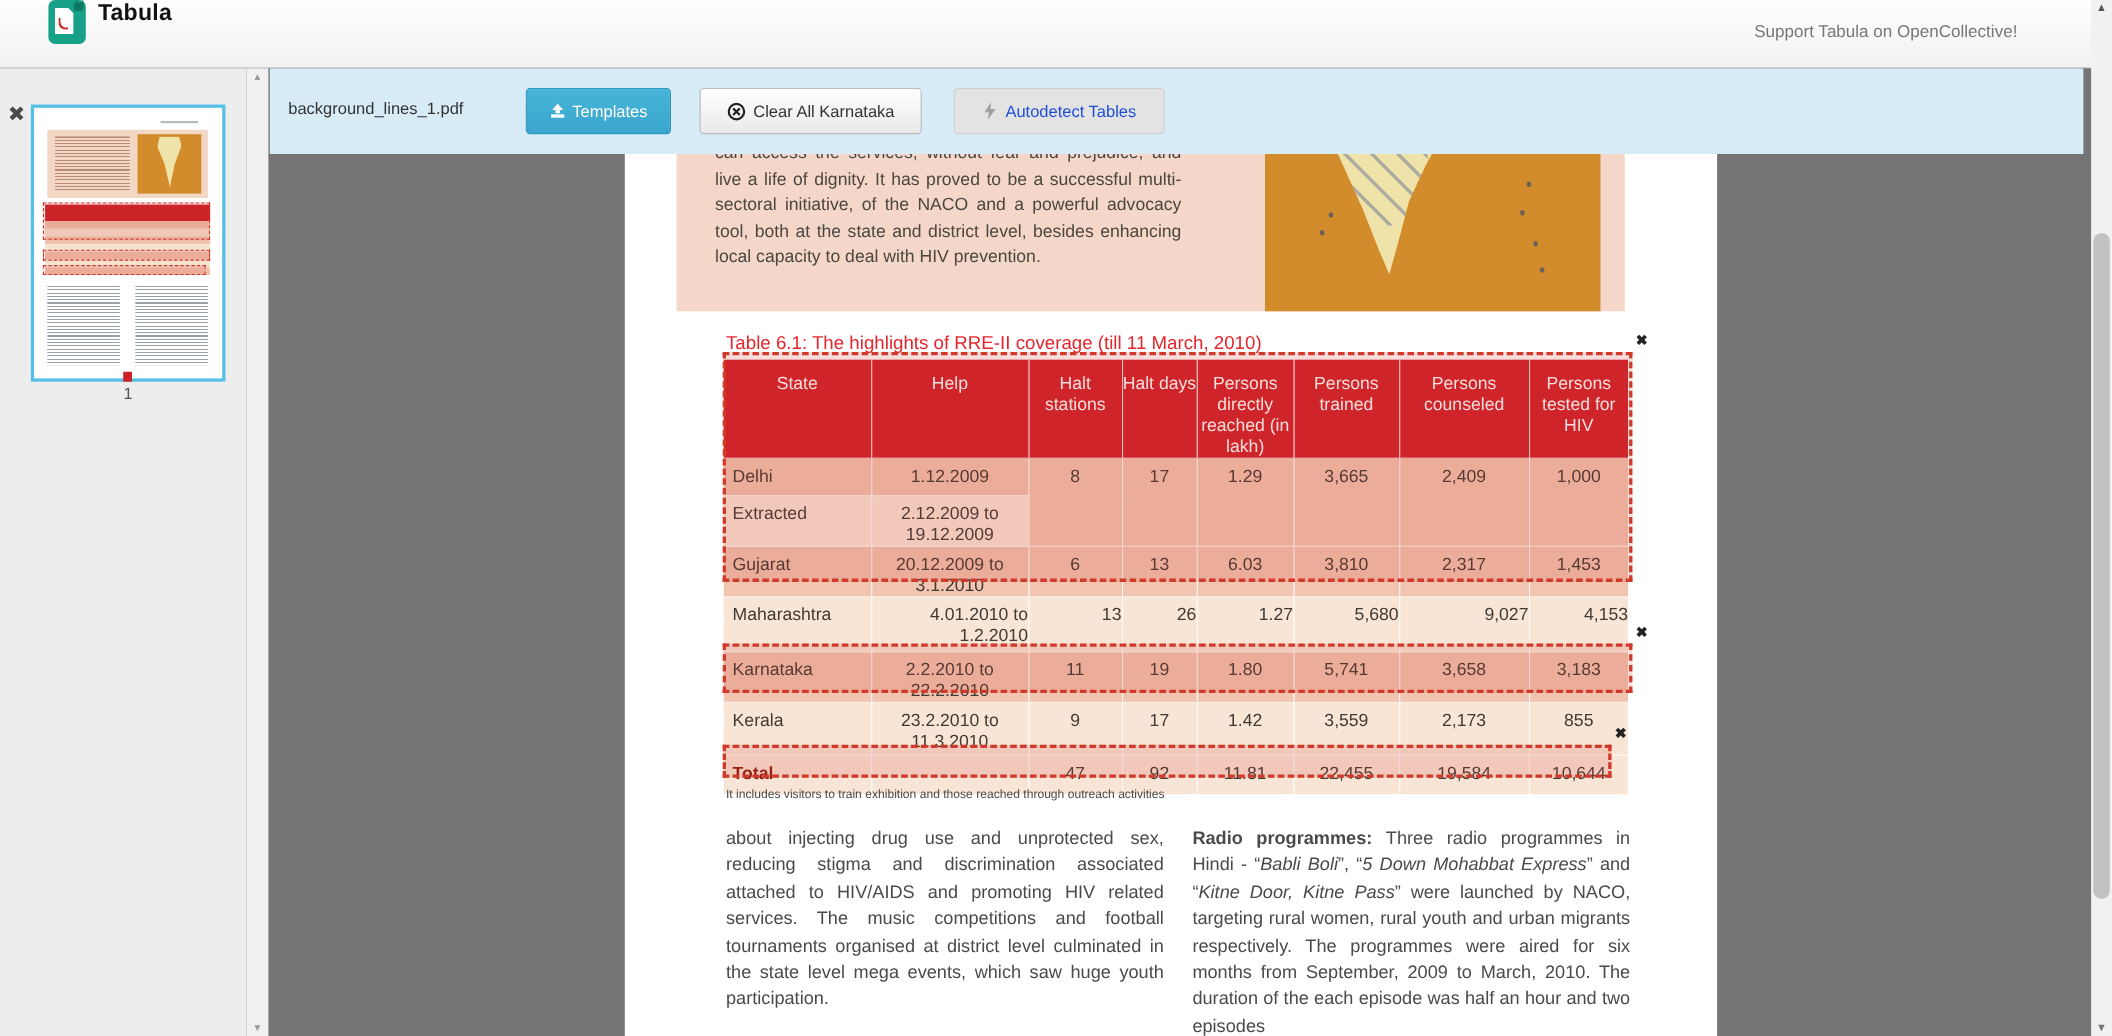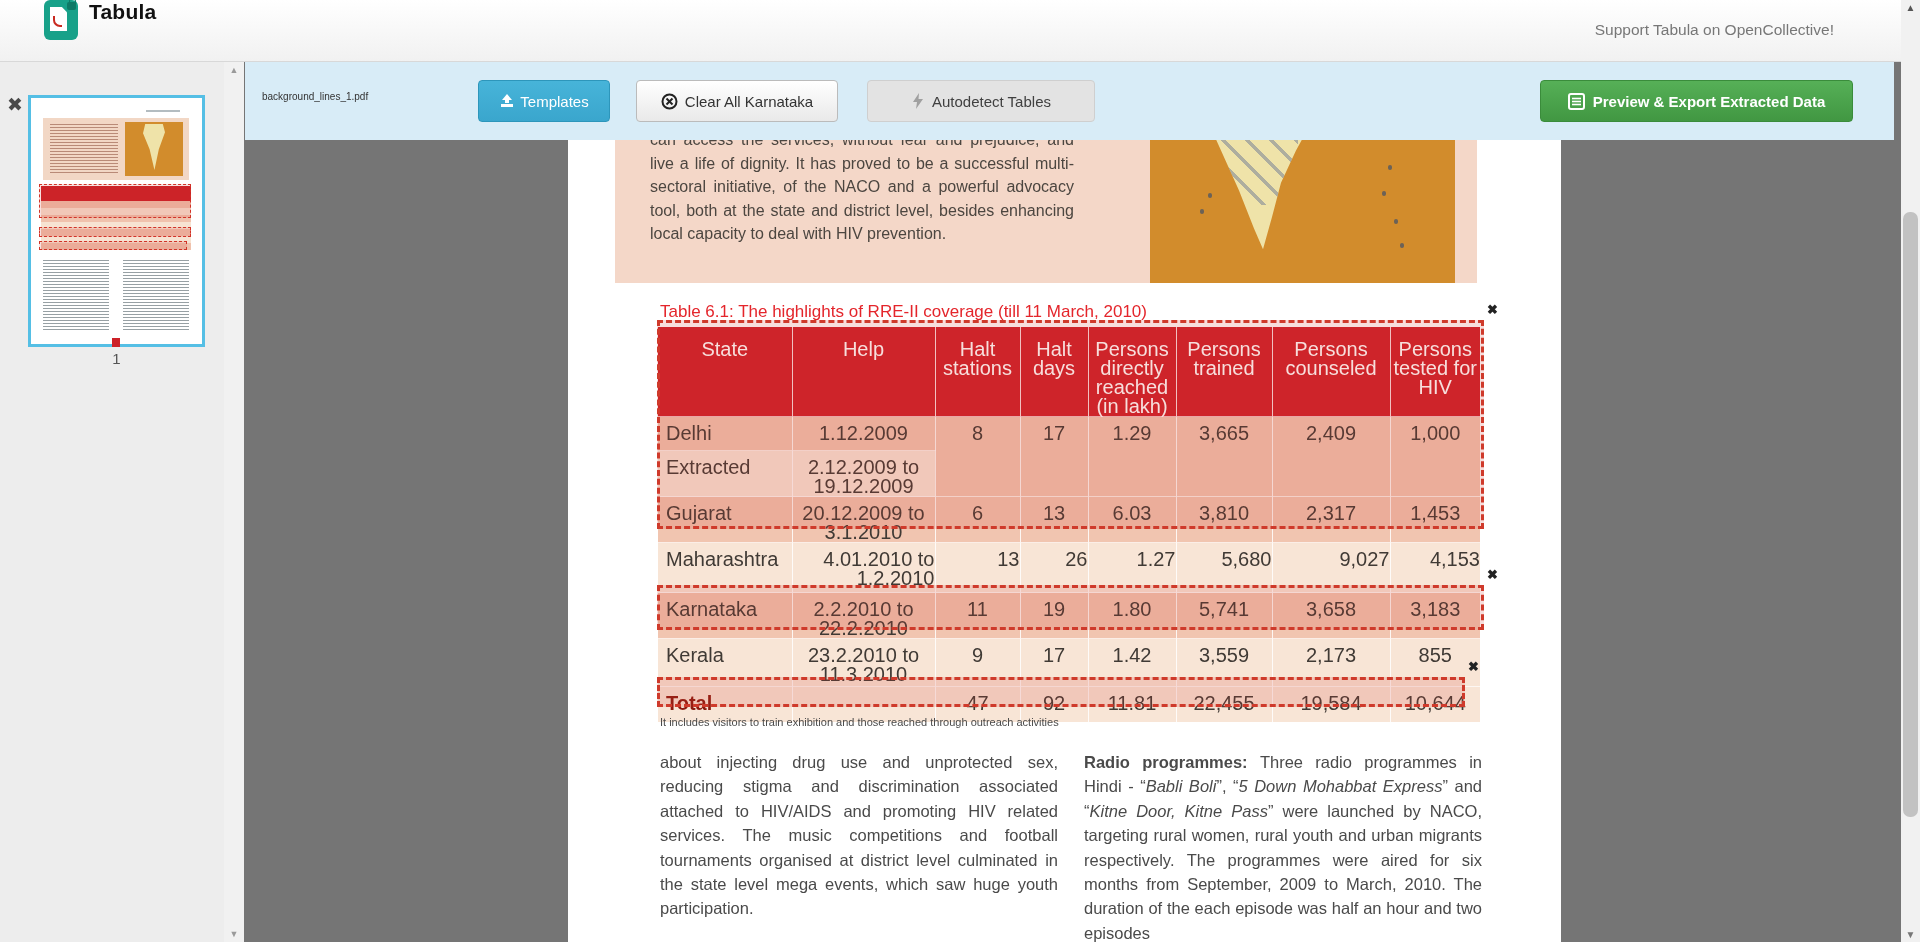--- a/index.html
+++ b/index.html
@@ -52,28 +52,28 @@
   .side-scroll { position:absolute; left:224px; top:62px; width:20px; height:880px; background:#f1f1f1; }
   .side-scroll .up { position:absolute; top:3px; left:0; width:20px; text-align:center; font-size:9px; color:#9a9a9a; }
   .side-scroll .down { position:absolute; bottom:3px; left:0; width:20px; text-align:center; font-size:9px; color:#9a9a9a; }
 
   
   .viewport { position:absolute; left:245px; top:62px; width:1656px; height:880px;
               background:#757575; overflow:hidden; }
 
   
   .toolbar { position:absolute; left:0; top:0; width:1649px; height:78px; background:#d8ecf7; z-index:30; }
-  .filename { position:absolute; left:17px; top:29px; font-size:10px; color:#333; }
+  .filename { position:absolute; left:17px; top:29px; font-size:15px; color:#333; }
   .btn { position:absolute; top:18px; height:42px; border-radius:4px; font-size:15px;
          display:flex; align-items:center; cursor:pointer; border:1px solid transparent; }
   .btn-templates { left:233px; width:132px; background:linear-gradient(#47b4d9,#3aa6cd);
                    border-color:#2d96bb; color:#fff; justify-content:center; gap:5px; }
   .btn-clear { left:391px; width:202px; background:linear-gradient(#ffffff,#e9e9e9);
                border-color:#bbb; color:#333; justify-content:center; gap:7px; }
-  .btn-auto { left:622px; width:228px; background:#e3e3e3; border-color:#cfcfcf; color:#404040;
+  .btn-auto { left:622px; width:192px; background:#e3e3e3; border-color:#cfcfcf; color:#1d4ed8;
               justify-content:center; gap:7px; cursor:default; }
   .btn-export { right:41px; width:313px; background:linear-gradient(#56b057,#419742);
                 border-color:#3a8c3b; color:#fff; justify-content:center; gap:8px; font-weight:bold; }
   .icon-svg { display:block; }
 
   
   .win-scroll { position:absolute; right:0; top:0; width:19px; height:942px; background:#f1f1f1; z-index:50; }
   .win-scroll .up { position:absolute; top:2px; width:19px; text-align:center; font-size:10px; color:#555; }
   .win-scroll .down { position:absolute; bottom:2px; width:19px; text-align:center; font-size:10px; color:#777; }
   .win-thumb { position:absolute; left:2px; top:212px; width:15px; height:605px; background:#c2c2c2; border-radius:7px; }
@@ -91,21 +91,21 @@
            clip-path:polygon(0 0,100% 0,96% 8%,88% 22%,72% 45%,62% 62%,56% 80%,50% 97%,44% 86%,34% 66%,22% 45%,10% 24%,2% 10%); }
   .india:after { content:""; position:absolute; left:30px; top:20px; width:80px; height:120px;
                  background:repeating-linear-gradient(45deg, transparent 0 14px, rgba(120,130,150,0.55) 14px 17px); }
   .isl { position:absolute; width:4px; height:5px; background:#6c6257; border-radius:2px; }
   .legend-sq { position:absolute; left:253px; top:58px; width:9px; height:9px; background:#111; }
   .legend-tx { position:absolute; left:266px; top:61px; width:16px; height:3px; background:#7a5a20; }
 
   .table-title { position:absolute; left:92px; top:232px; font-size:17px; color:#e4252b; }
 
   .pdf-table { position:absolute; left:90px; top:257px; width:822px; border-collapse:collapse;
-               table-layout:fixed; font-size:20px; color:#403a35;border-radius:11px; }
+               table-layout:fixed; font-size:16px; color:#403a35;border-radius:11px; }
   .pdf-table th { background:#ce2029; color:#fff; font-weight:normal; vertical-align:top;
                   padding-top:13px; line-height:19px; text-align:center; }
   .pdf-table th, .pdf-table td { border-left:1px solid rgba(255,255,255,0.85); }
   .pdf-table th:first-child, .pdf-table td:first-child { border-left:none; }
   .pdf-table td { vertical-align:top; padding-top:7px; line-height:19px; text-align:center;
                   border-top:1px solid rgba(255,255,255,0.7); }
   .pdf-table td.state { text-align:left; padding-left:8px; }
   .row-dark td { background:#f1c5b0; }
   .row-light td { background:#f8e5d6; }
   .row-total td { background:#f8e5d6; }
@@ -329,29 +329,20 @@
       <span>Clear All Karnataka</span>
     </div>
 
     <div class="btn btn-auto">
       <svg class="icon-svg" width="14" height="16" viewBox="0 0 14 16">
         <polygon points="8,0 2,9 6,9 5,16 12,6 7.5,6" fill="#a0a0a0"></polygon>
       </svg>
       <span>Autodetect Tables</span>
     </div>
 
-    <div class="btn btn-export">
-      <svg class="icon-svg" width="17" height="17" viewBox="0 0 17 17">
-        <rect x="1" y="1" width="15" height="15" rx="2" fill="none" stroke="#fff" stroke-width="2"></rect>
-        <line x1="4" y1="5.5" x2="13" y2="5.5" stroke="#fff" stroke-width="1.6"></line>
-        <line x1="4" y1="8.5" x2="13" y2="8.5" stroke="#fff" stroke-width="1.6"></line>
-        <line x1="4" y1="11.5" x2="13" y2="11.5" stroke="#fff" stroke-width="1.6"></line>
-      </svg>
-      <span>Preview &amp; Export Extracted Data</span>
-    </div>
   </div>
 </div>
 
 <div class="win-scroll">
   <div class="up">▲</div>
   <div class="win-thumb"></div>
   <div class="down">▼</div>
 </div>
 
 </body></html>

